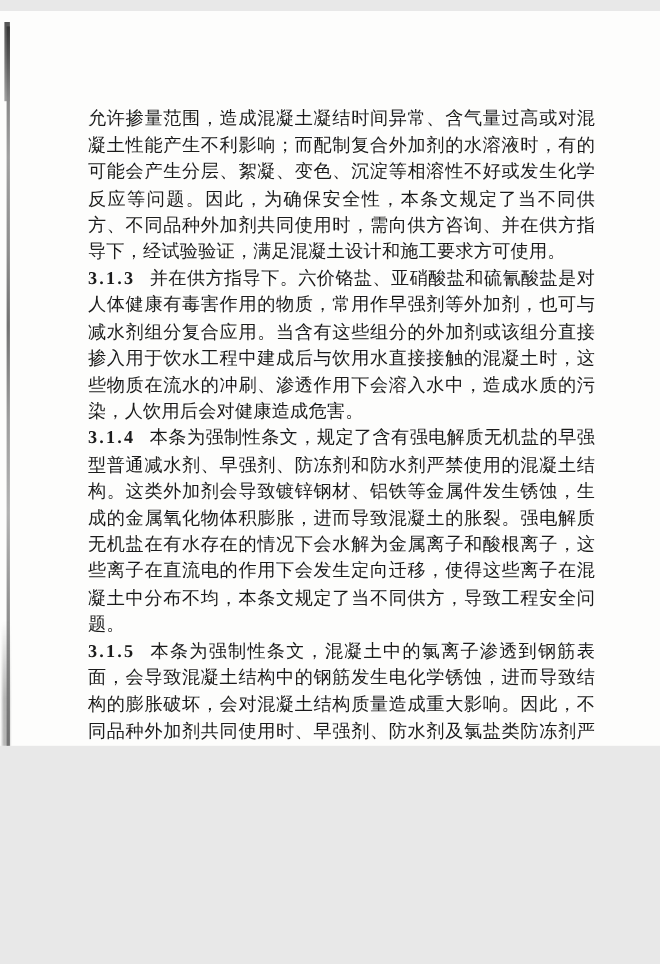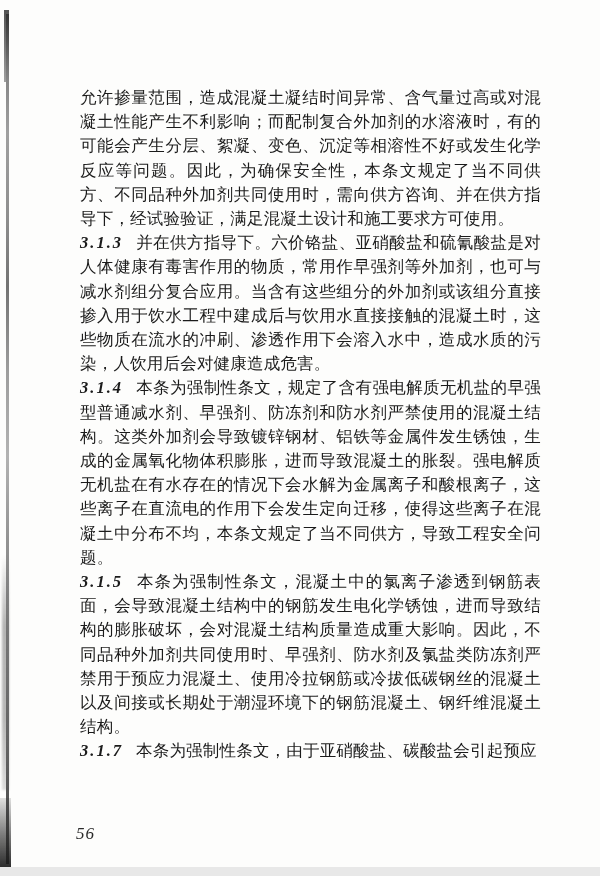--- a/index.html
+++ b/index.html
@@ -3,22 +3,22 @@
 <meta charset="utf-8">
 <style>
   html, body {
     margin: 0;
     padding: 0;
     background: #e8e8e8;
   }
   .page {
     position: relative;
     width: 600px;
-    height: 867px;
-    margin: 0 auto;
+    height: 668px;
+    margin: 10px auto;
     background: #fdfdfc;
     overflow: hidden;
     font-family: "Liberation Serif", "DejaVu Serif", serif;
     color: #1b1b1b;
   }
 
   
   .text-block {
     position: absolute;
     left: 80px;
@@ -30,21 +30,20 @@
     font-size: 16.5px;
     line-height: 24.2px;
     text-align: justify;
     letter-spacing: 0.2px;
   }
   .clause-num {
     font-weight: bold;
     letter-spacing: 2px;
     margin-right: 13px;
     font-family: "Liberation Serif", "DejaVu Serif", serif;
-    font-style: italic;
   }
   .clause-num:empty { display: none; }
 
   
   .page-number {
     position: absolute;
     left: 76px;
     top: 824px;
     font-size: 17px;
     font-style: italic;

